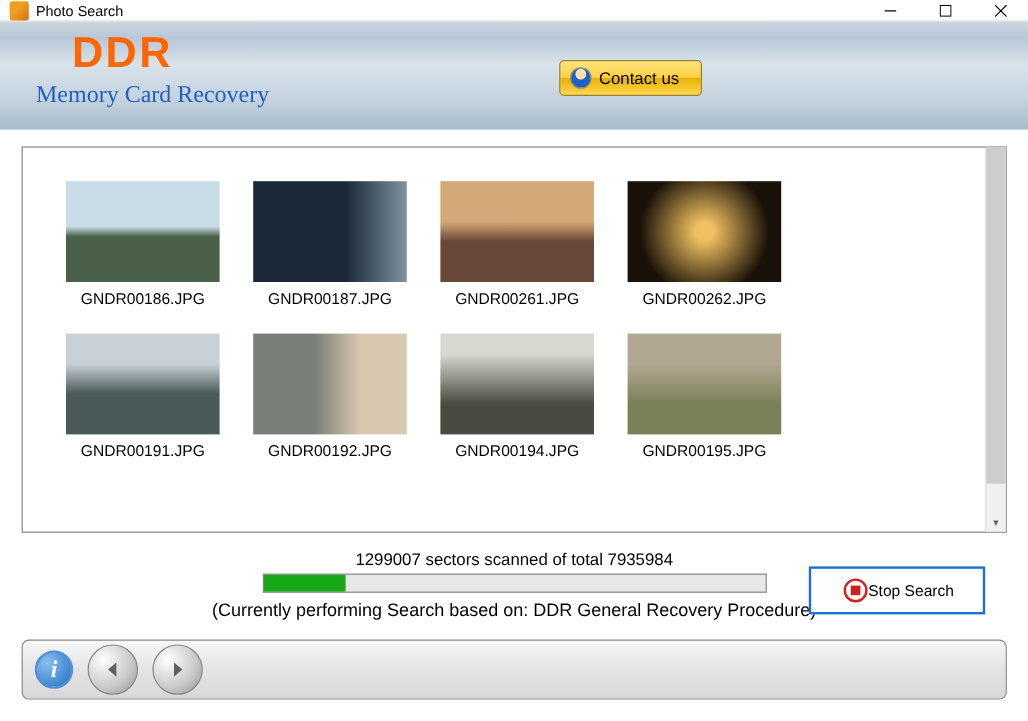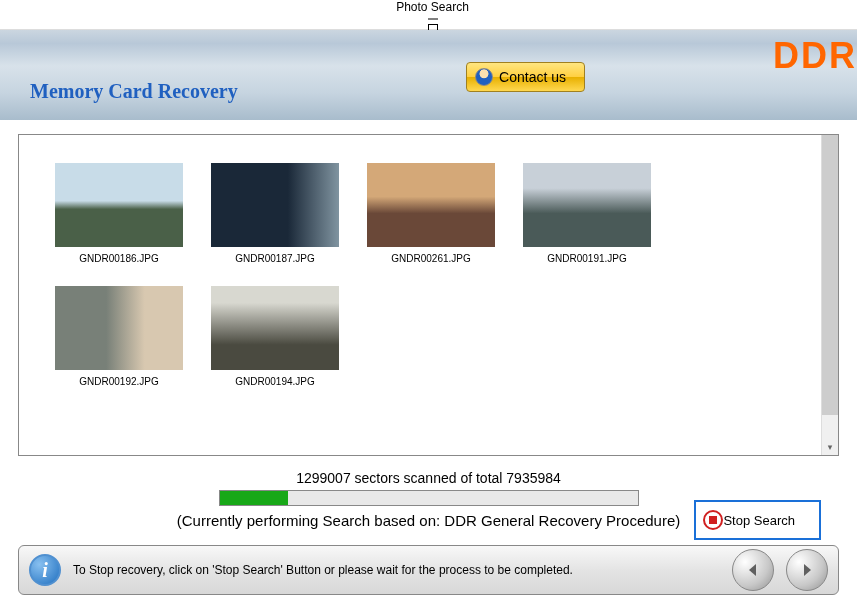--- a/index.html
+++ b/index.html
@@ -1,56 +1,56 @@
 <!DOCTYPE html>
 <html><head>
 <meta charset="utf-8">
 <style>
 * { box-sizing: border-box; margin: 0; padding: 0; }
 body { font-family: "Segoe UI", Tahoma, sans-serif; font-size: 12px; background: #fff; }
 
-.titlebar { height: 30px; background: #fff; display: flex; align-items: center; padding-left: 8px; border-bottom: 1px solid #ddd; flex-direction: column; }
+.titlebar { height: 18px; background: #fff; display: flex; align-items: center; padding-left: 8px; border-bottom: 1px solid #ddd; }
 .titlebar .app-icon { width: 16px; height: 16px; margin-right: 6px; background: linear-gradient(135deg, #f0a020 40%, #d07010 100%); border-radius: 2px; }
 .titlebar .title { flex: 1; font-size: 12px; color: #000; }
 .titlebar .win-btn { width: 46px; height: 30px; display: flex; align-items: center; justify-content: center; color: #000; cursor: pointer; }
 
 .header-panel { height: 90px; background: linear-gradient(to bottom, #cbd6e0 0%, #b8c8d8 15%, #d8e2ea 40%, #c6d4e0 70%, #a8bccc 100%); position: relative; padding: 8px 0 0 60px; }
-.logo { font-family: "Arial Black", sans-serif; font-size: 36px; font-weight: 900; color: #ff6600; letter-spacing: 2px; line-height: 1; text-align: right; }
-.subtitle { font-family: "Times New Roman", serif; font-size: 20px; font-weight: bold; color: #2060c0; margin-top: 6px; margin-left: -30px; }
+.logo { font-family: "Arial Black", sans-serif; font-size: 36px; font-weight: 900; color: #ff6600; letter-spacing: 2px; line-height: 1; }
+.subtitle { font-family: "Times New Roman", serif; font-size: 20px; font-weight: normal; color: #2060c0; margin-top: 6px; margin-left: -30px; }
 .contact-btn { position: absolute; top: 32px; right: 272px; padding: 5px 18px 5px 8px; background: linear-gradient(to bottom, #ffe680 0%, #ffcf40 50%, #e8b000 51%, #ffd850 100%); border: 1px solid #a08020; border-radius: 4px; display: flex; align-items: center; gap: 6px; cursor: pointer; font-size: 14px; color: #000; }
 .contact-btn .person-icon { width: 18px; height: 18px; border-radius: 50%; background: radial-gradient(circle at 50% 30%, #fce0b0 30%, #2060c0 35%); border: 1px solid #888; }
 
 .content-outer { padding: 14px 18px 10px 18px; }
 .results-box { border: 1px solid #888; height: 322px; position: relative; padding: 8px 6px; }
 .scrollbar { position: absolute; right: 0; top: 0; bottom: 0; width: 17px; background: #f0f0f0; border-left: 1px solid #ddd; }
 .scrollbar .thumb { position: absolute; top: 0; left: 0; right: 0; height: 280px; background: #cdcdcd; }
 .scrollbar .track-arrow { position: absolute; bottom: 0; left: 0; right: 0; height: 17px; display: flex; align-items: center; justify-content: center; color: #666; font-size: 9px; }
 
 .grid { display: flex; flex-wrap: wrap; gap: 22px 28px; padding: 20px 30px; }
 .thumb-item { width: 128px; display: flex; flex-direction: column; align-items: center; gap: 6px; }
 .thumb-img { width: 128px; height: 84px; background: #8899aa; position: relative; overflow: hidden; }
-.thumb-label { font-size: 10px; color: #000; text-align: center; }
+.thumb-label { font-size: 13px; color: #000; text-align: center; }
 
 .t1 { background: linear-gradient(180deg, #c8dce8 45%, #4a6048 55%); }
 .t2 { background: linear-gradient(90deg, #1a2838 60%, #8094a0 100%); }
 .t3 { background: linear-gradient(180deg, #d4a878 40%, #6a4838 60%); }
 .t4 { background: radial-gradient(circle, #f0c060 10%, #1a1208 70%); }
 .t5 { background: linear-gradient(90deg, #c8c0b8 30%, #988878 80%); }
 .t6 { background: linear-gradient(180deg, #c8d0d8 30%, #4a5a58 60%); }
 .t7 { background: linear-gradient(90deg, #788078 40%, #d8c8b0 70%); }
 .t8 { background: linear-gradient(180deg, #a8c8e0 40%, #5a6858 60%); }
 .t9 { background: linear-gradient(180deg, #d8d8d0 20%, #4a4a40 70%); }
 .t10 { background: linear-gradient(180deg, #b0a890 30%, #7a8058 70%); }
 
 .progress-row { text-align: center; margin-top: 14px; position: relative; }
 .progress-text { font-size: 14px; color: #000; margin-bottom: 4px; }
 .progress-bar { display: inline-block; width: 420px; height: 16px; border: 1px solid #888; background: #e8e8e8; vertical-align: middle; position: relative; }
 .progress-fill { height: 100%; background: #18a818; width: 16.4%; }
 .search-method { font-size: 15px; color: #000; margin-top: 6px; }
-.stop-btn { position: absolute; right: 18px; top: 14px; border: 2px solid #1a70d8; padding: 8px 24px 8px 7px; display: flex; align-items: center; background: #fff; font-size: 13px; cursor: pointer; margin-top: 16px; }
+.stop-btn { position: absolute; right: 18px; top: 14px; border: 2px solid #1a70d8; padding: 8px 24px 8px 27px; display: flex; align-items: center; background: #fff; font-size: 13px; cursor: pointer; }
 .stop-icon { width: 20px; height: 20px; border: 2px solid #d02020; border-radius: 50%; display: flex; align-items: center; justify-content: center; }
 .stop-icon::after { content: ""; width: 8px; height: 8px; background: #d02020; }
 
 .footer-bar { margin: 6px 18px 12px 18px; height: 50px; background: linear-gradient(to bottom, #f8f8f8 0%, #e4e4e4 50%, #d8d8d8 100%); border: 1px solid #888; border-radius: 6px; display: flex; align-items: center; padding: 0 10px; gap: 12px; }
 .info-icon { width: 32px; height: 32px; border-radius: 50%; background: radial-gradient(circle at 30% 30%, #88c0f0, #2070c0); display: flex; align-items: center; justify-content: center; color: #fff; font-family: Georgia, serif; font-style: italic; font-weight: bold; font-size: 20px; border: 2px solid #5090d0; }
 .footer-text { flex: 1; font-size: 12px; color: #000; }
 .nav-btn { width: 42px; height: 42px; border-radius: 50%; background: radial-gradient(circle at 30% 30%, #ffffff, #c8c8c8 60%, #909090); border: 1px solid #888; display: flex; align-items: center; justify-content: center; cursor: pointer; }
 .nav-btn svg { width: 18px; height: 18px; }
 </style>
 </head>
@@ -95,30 +95,38 @@
       </div>
       <div class="thumb-item">
         <div class="thumb-img t2"></div>
         <div class="thumb-label">GNDR00187.JPG</div>
       </div>
       <div class="thumb-item">
         <div class="thumb-img t3"></div>
         <div class="thumb-label">GNDR00261.JPG</div>
       </div>
       <div class="thumb-item">
+        <div class="thumb-img t4"></div>
+        <div class="thumb-label">GNDR00262.JPG</div>
+      </div>
+      <div class="thumb-item">
         <div class="thumb-img t6"></div>
         <div class="thumb-label">GNDR00191.JPG</div>
       </div>
       <div class="thumb-item">
         <div class="thumb-img t7"></div>
         <div class="thumb-label">GNDR00192.JPG</div>
       </div>
       <div class="thumb-item">
         <div class="thumb-img t9"></div>
         <div class="thumb-label">GNDR00194.JPG</div>
+      </div>
+      <div class="thumb-item">
+        <div class="thumb-img t10"></div>
+        <div class="thumb-label">GNDR00195.JPG</div>
       </div>
     </div>
     <div class="scrollbar">
       <div class="thumb"></div>
       <div class="track-arrow">▾</div>
     </div>
   </div>
 
   <div class="progress-row">
     <div class="progress-text">1299007 sectors scanned of total 7935984</div>
@@ -128,21 +136,20 @@
     <div class="search-method">(Currently performing Search based on:  DDR General Recovery Procedure)</div>
     <button class="stop-btn">
       <span class="stop-icon"></span>
       <span>Stop Search</span>
     </button>
   </div>
 </div>
 
 <div class="footer-bar">
   <div class="info-icon">i</div>
-  <div class="footer-text">To Stop recovery, click on 'Stop Search' Button or please wait for the process to be completed.</div>
   <div class="nav-btn">
     <svg viewBox="0 0 18 18">
         <path d="M12 3 L5 9 L12 15 Z" fill="#606060"></path>
       </svg>
   </div>
   <div class="nav-btn">
     <svg viewBox="0 0 18 18">
         <path d="M6 3 L13 9 L6 15 Z" fill="#606060"></path>
       </svg>
   </div>

